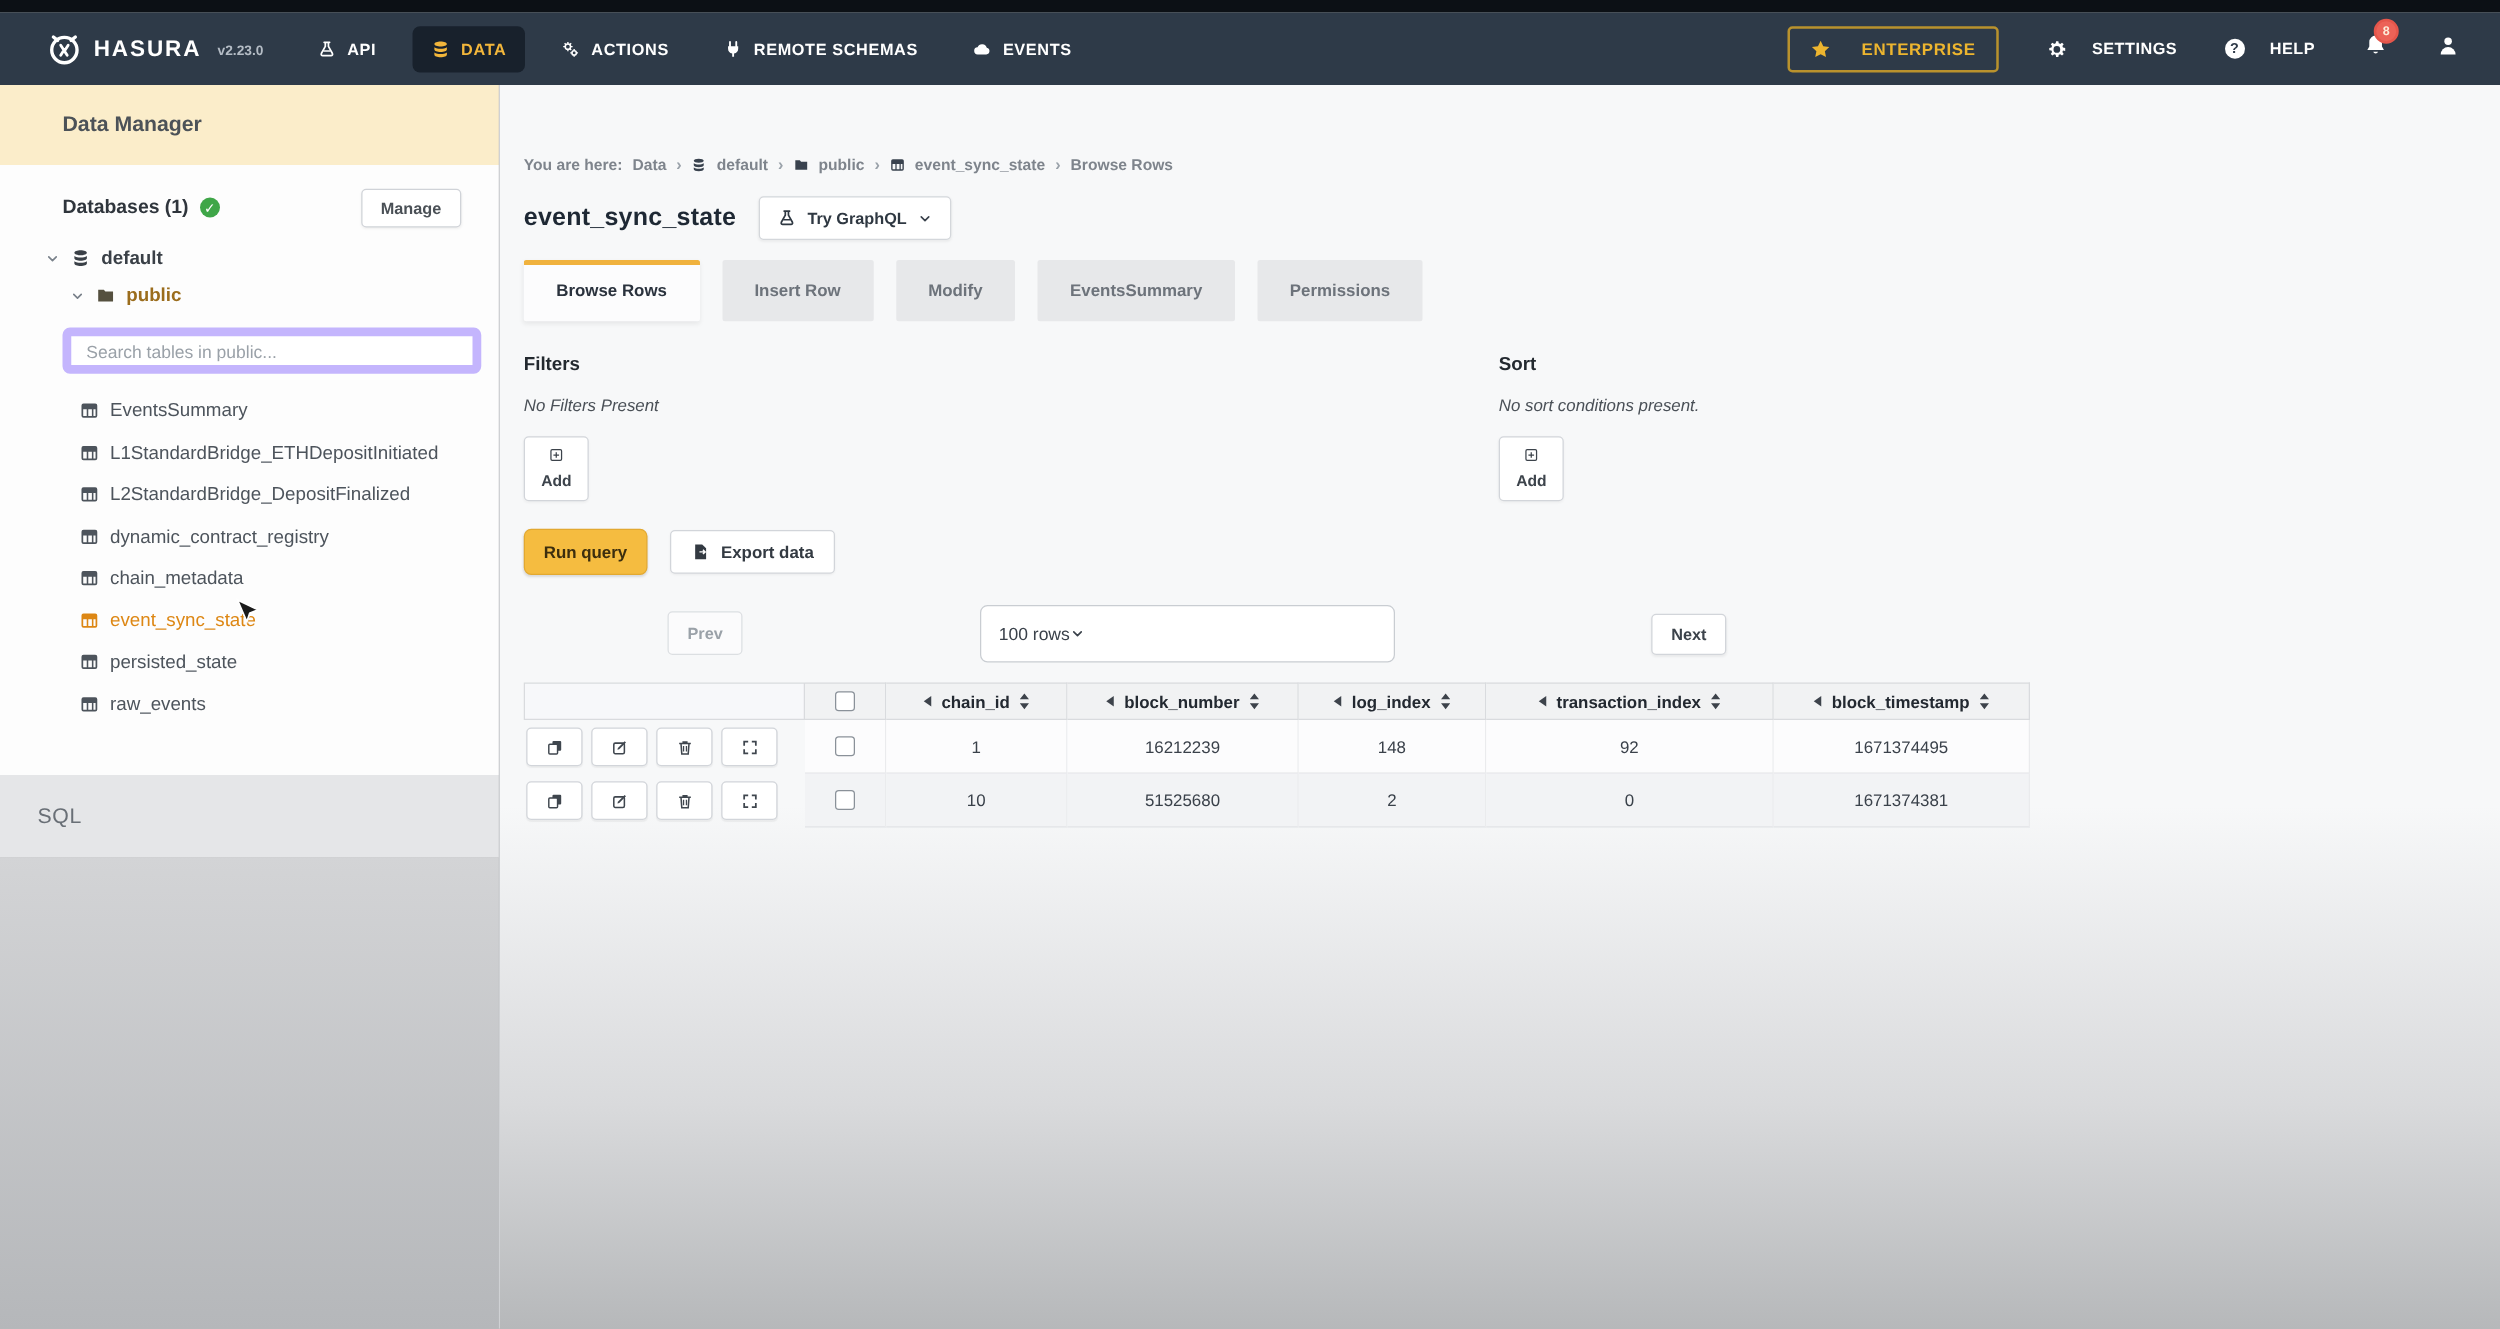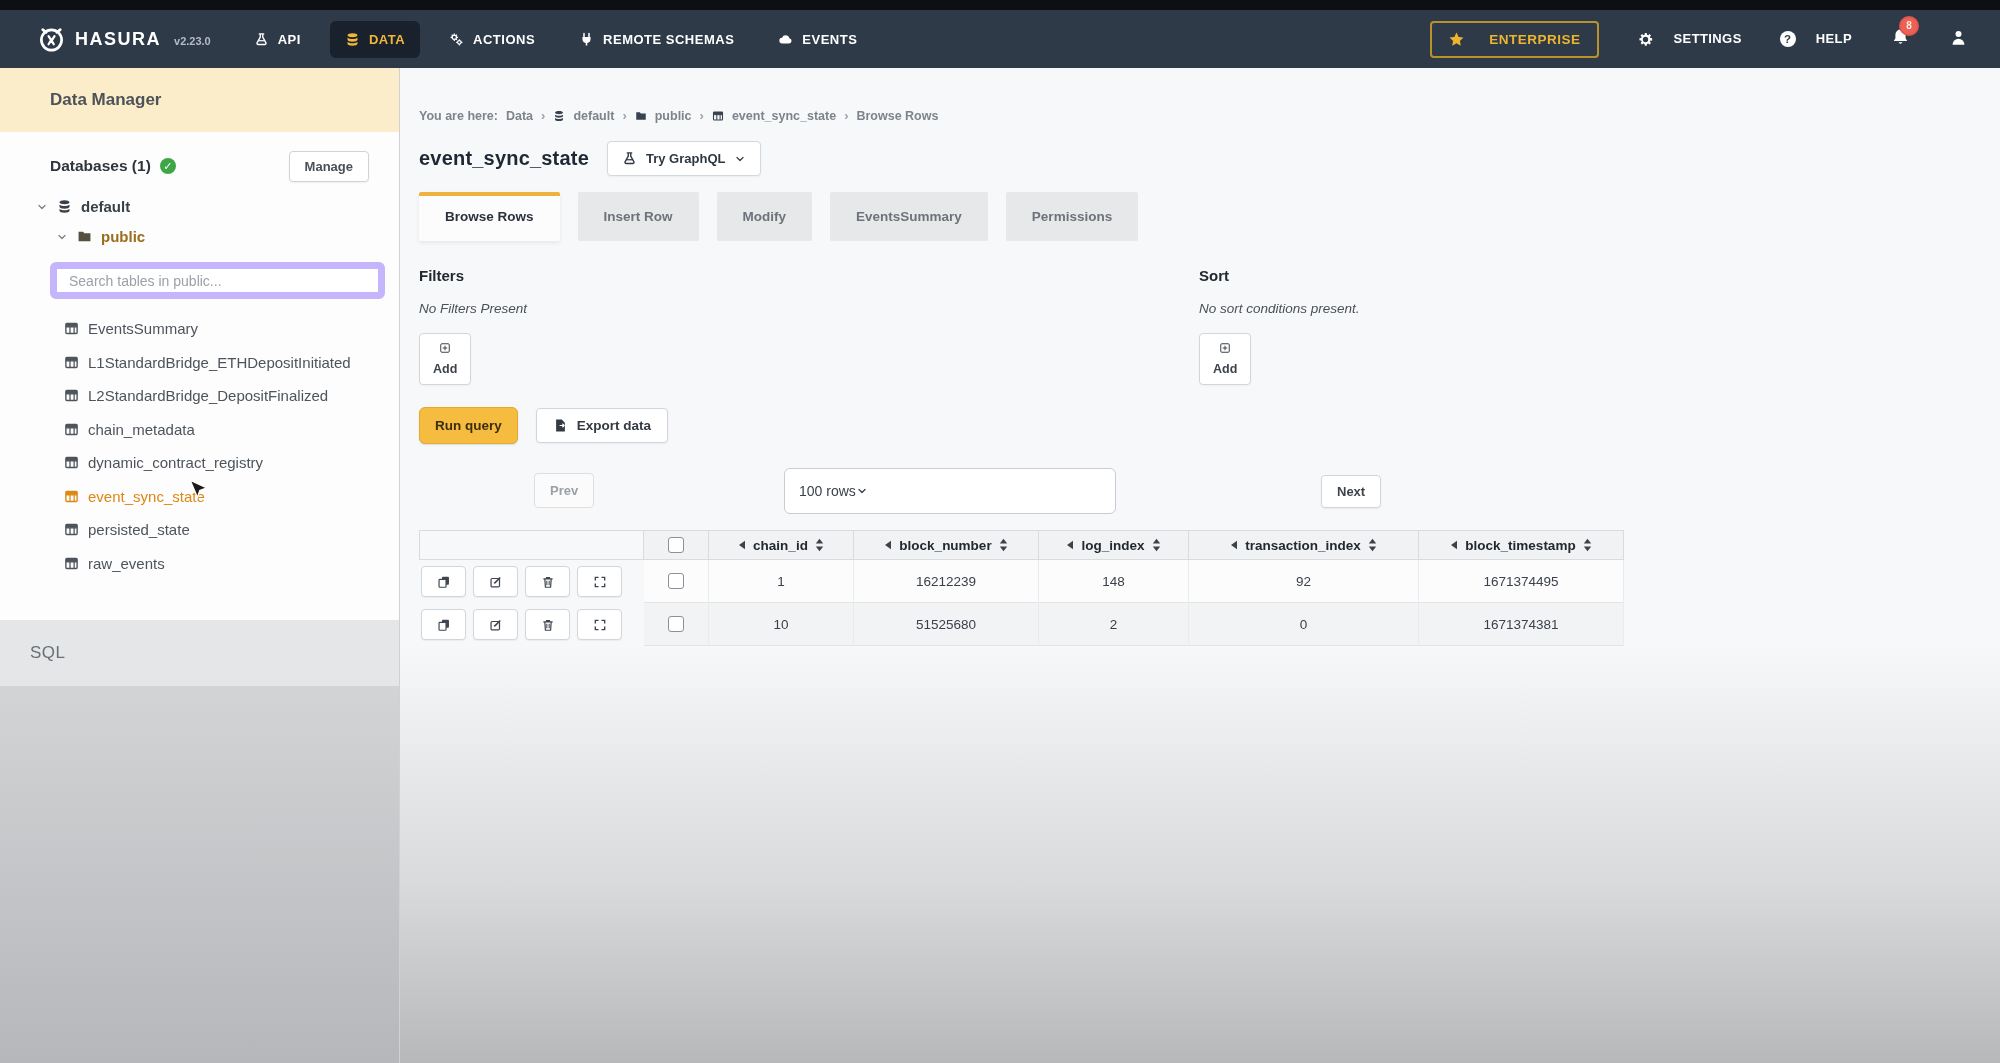--- a/index.html
+++ b/index.html
@@ -89,21 +89,21 @@
     padding-left:30px; font-size:17px; color:#696f76; letter-spacing:.5px; cursor:pointer;
   }
   .sidebar-fade { flex:1; background:linear-gradient(180deg,#d3d4d6 0%,#b5b7ba 100%); }
 
   
   .main {
     flex:1; position:relative;
     background:linear-gradient(180deg,#f7f8f9 0%,#f7f8f9 58%,#d9dadc 82%,#b6b8ba 100%);
     padding-left:19px;
   }
-  .breadcrumb { padding-top:40px; display:flex; align-items:center; gap:8px; font-size:12.5px; color:#7e848c; font-weight:bold; }
+  .breadcrumb { padding-top:56px; display:flex; align-items:center; gap:8px; font-size:12.5px; color:#7e848c; font-weight:bold; }
   .breadcrumb .ic12 { color:#39424e; }
   .crumb { cursor:pointer; }
   .crumb-sep { color:#9aa2aa; font-size:13px; }
   .title-row { margin-top:18px; display:flex; align-items:center; gap:18px; }
   .page-title { font-size:20px; font-weight:bold; color:#1e2834; letter-spacing:.2px; }
   .try-btn {
     display:flex; align-items:center; gap:9px; background:#fff; border:1px solid #d4d7db;
     border-radius:4px; padding:9px 14px; font-size:13px; font-weight:bold; color:#2f3842;
     box-shadow:0 1px 2px rgba(0,0,0,.05); cursor:pointer;
   }
@@ -395,27 +395,27 @@
         <div class="table-item">
           <svg class="ic">
               <use href="#sym-grid"></use>
             </svg>
           <span>L2StandardBridge_DepositFinalized</span>
         </div>
         <div class="table-item">
           <svg class="ic">
               <use href="#sym-grid"></use>
             </svg>
+          <span>dynamic_contract_registry</span>
+        </div>
+        <div class="table-item">
+          <svg class="ic">
+              <use href="#sym-grid"></use>
+            </svg>
           <span>chain_metadata</span>
-        </div>
-        <div class="table-item">
-          <svg class="ic">
-              <use href="#sym-grid"></use>
-            </svg>
-          <span>dynamic_contract_registry</span>
         </div>
         <div class="table-item active">
           <svg class="ic">
               <use href="#sym-grid"></use>
             </svg>
           <span>event_sync_state</span>
         </div>
         <div class="table-item">
           <svg class="ic">
               <use href="#sym-grid"></use>

